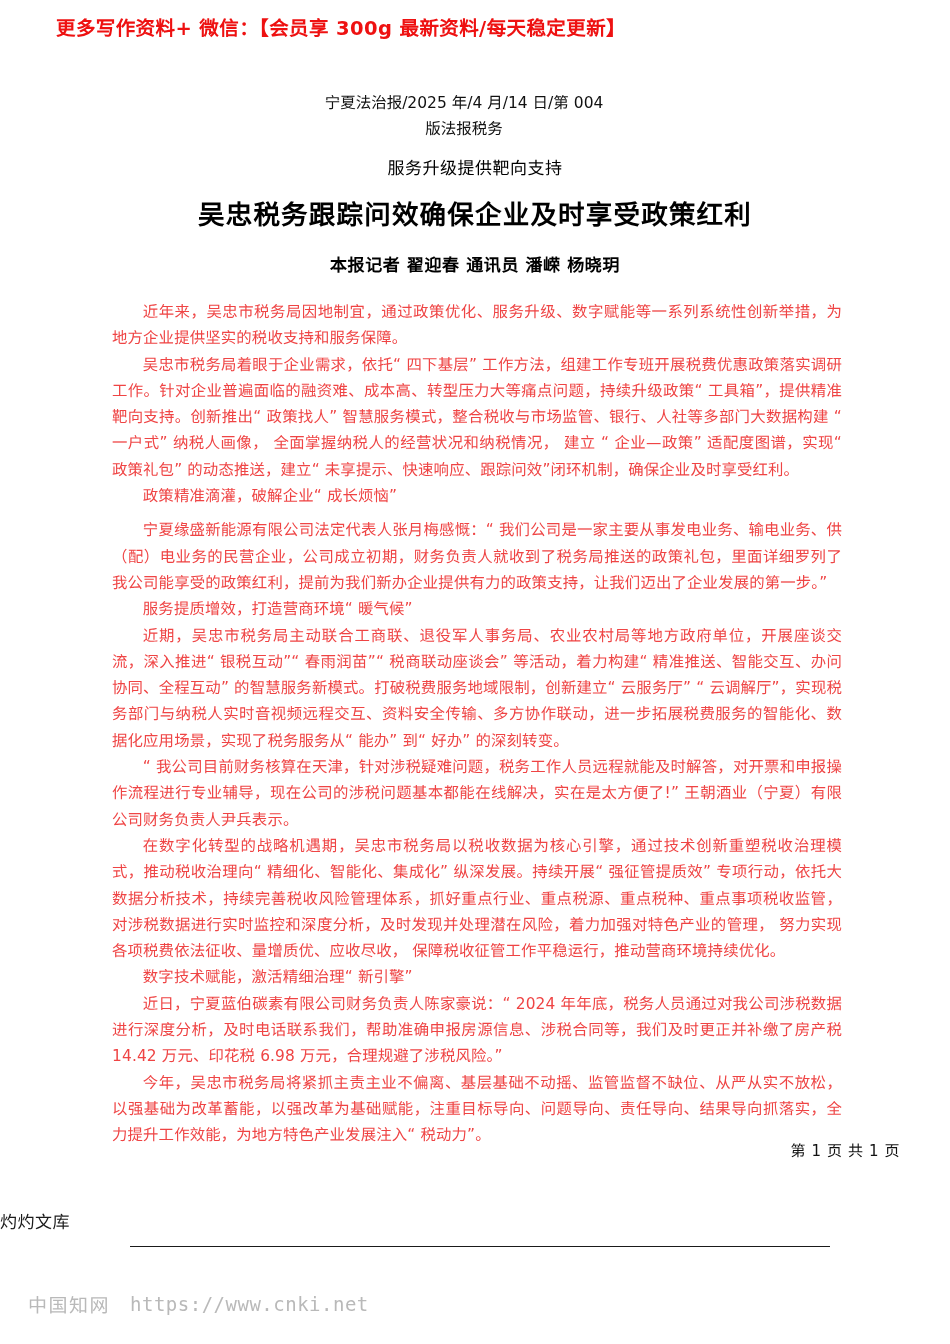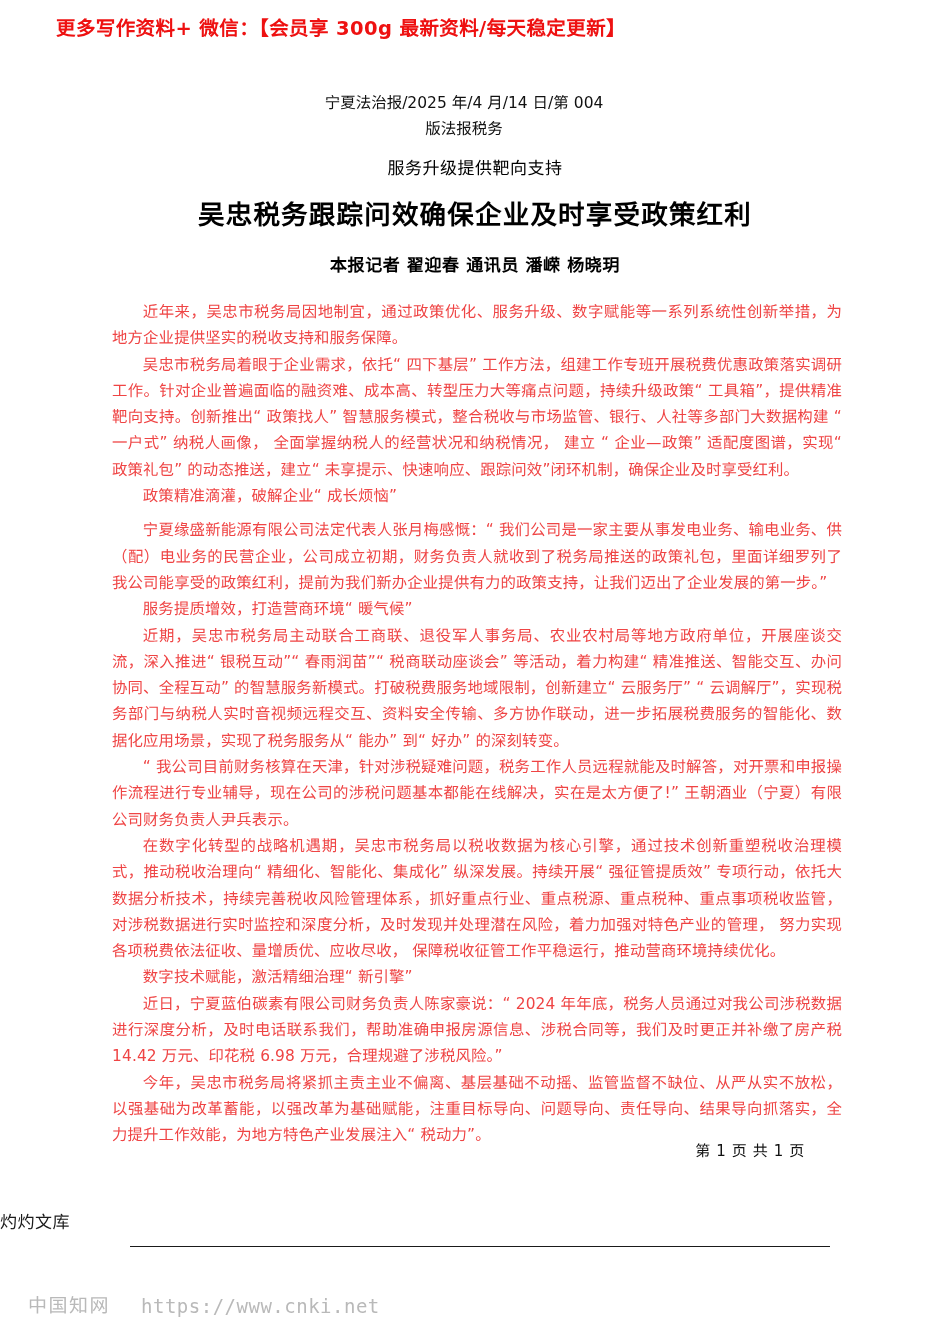--- a/index.html
+++ b/index.html
@@ -99,21 +99,21 @@
   .body-copy p.gap-before {
     margin-top: 8px;
   }
 
   
   .page-number {
     position: absolute;
     left: 600px;
     top: 1139px;
     width: 300px;
-    text-align: center;
+    text-align: right;
     font-size: 15px;
     color: #111;
     letter-spacing: 0.6px;
   }
   .lib-watermark {
     position: absolute;
     left: 0px;
     top: 1208px;
     font-size: 17px;
     color: #1b1b1b;
@@ -127,22 +127,22 @@
     height: 0;
     border-top: 1.6px solid #1a1a1a;
   }
 
   
   .cnki-strip {
     position: absolute;
     left: 28px;
     top: 1290px;
     display: flex;
-    align-items: flex-end;
-    gap: 31px;
+    align-items: center;
+    gap: 20px;
     color: #b9b9b9;
   }
   .cnki-name {
     font-size: 19px;
     letter-spacing: 1.5px;
     font-family: "DejaVu Serif", "Liberation Serif", serif;
   }
   .cnki-url {
     font-size: 19px;
     letter-spacing: 0.5px;

